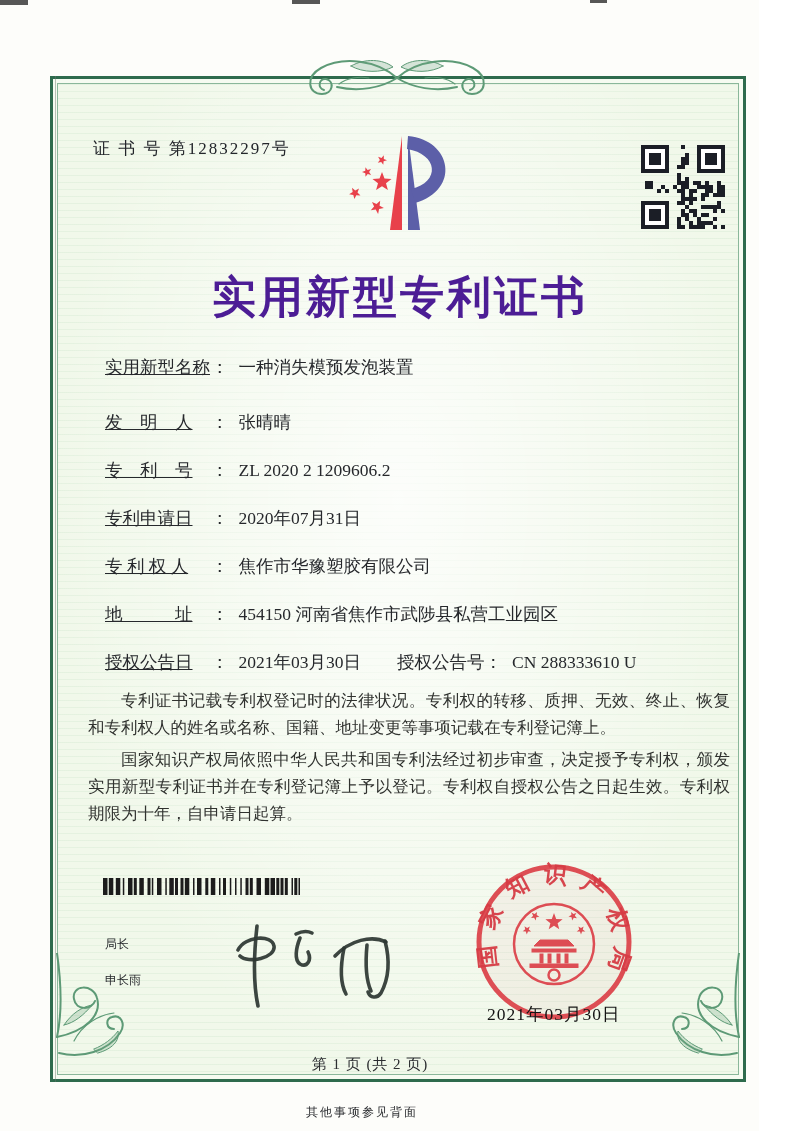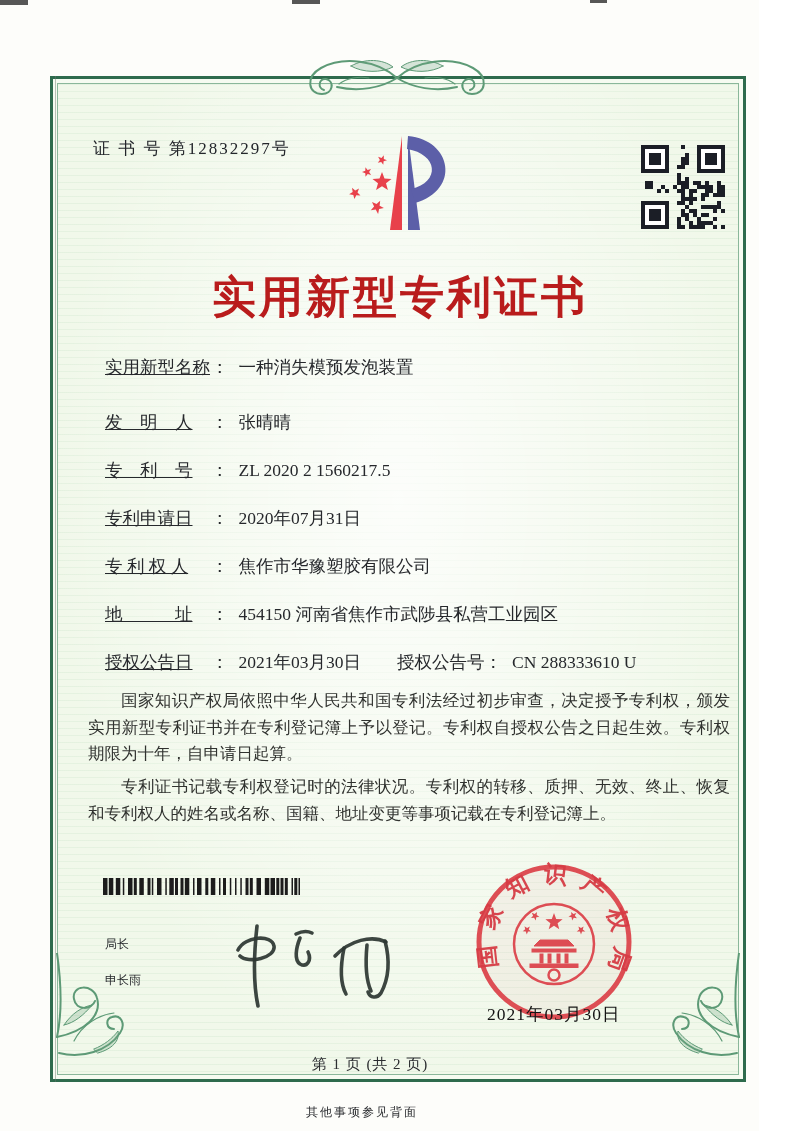--- a/index.html
+++ b/index.html
@@ -19,21 +19,21 @@
   .edge-shadow{position:absolute;left:55px;top:76px;width:1px;height:1006px;background:rgba(110,118,108,.45);}
 
   .orn{position:absolute;}
   .orn path{stroke:#5d9a76;stroke-width:2;fill:none;stroke-linecap:round;}
   .orn .leaf{fill:rgba(110,165,128,.28);stroke-width:1;}
 
   
   .cert-no{position:absolute;left:93px;top:137px;font-size:17px;letter-spacing:2px;color:#23262b;}
   .logo{position:absolute;left:340px;top:130px;}
   .qr{position:absolute;left:641px;top:145px;}
-  .title{position:absolute;left:0;top:268px;width:800px;text-align:center;font-size:44px;font-weight:700;letter-spacing:3px;color:#b91c1c;}
+  .title{position:absolute;left:0;top:268px;width:800px;text-align:center;font-size:44px;font-weight:700;letter-spacing:3px;color:#4c1d95;}
 
   
   .frow{position:absolute;left:105px;font-size:17.5px;color:#26282c;white-space:nowrap;}
   .flabel{display:inline-block;width:106px;text-decoration:underline;}
   .fvalue{margin-left:10px;}
   .grant{position:absolute;left:292px;top:0;white-space:nowrap;}
 
   
   .body-text{position:absolute;left:88px;top:688px;width:642px;font-size:16.5px;line-height:1.62;color:#30322f;text-align:justify;}
   .body-text p{margin:0;text-indent:2em;}
@@ -209,39 +209,39 @@
 
   <div class="title">实用新型专利证书</div>
 
   <div class="frow" style="top:355px">
     <span class="flabel">实用新型名称</span><span>：</span><span class="fvalue">一种消失模预发泡装置</span>
   </div>
   <div class="frow" style="top:410px">
     <span class="flabel">发　明　人</span><span>：</span><span class="fvalue">张晴晴</span>
   </div>
   <div class="frow" style="top:458px">
-    <span class="flabel">专　利　号</span><span>：</span><span class="fvalue">ZL 2020 2 1560217.5</span>
+    <span class="flabel">专　利　号</span><span>：</span><span class="fvalue">ZL 2020 2 1209606.2</span>
   </div>
   <div class="frow" style="top:506px">
     <span class="flabel">专利申请日</span><span>：</span><span class="fvalue">2020年07月31日</span>
   </div>
   <div class="frow" style="top:554px">
     <span class="flabel">专 利 权 人</span><span>：</span><span class="fvalue">焦作市华豫塑胶有限公司</span>
   </div>
   <div class="frow" style="top:602px">
     <span class="flabel">地　　　址</span><span>：</span><span class="fvalue">454150 河南省焦作市武陟县私营工业园区</span>
   </div>
   <div class="frow" style="top:650px;width:640px;">
     <span class="flabel">授权公告日</span><span>：</span><span class="fvalue">2021年03月30日</span>
     <span class="grant"><span>授权公告号</span><span>：</span><span class="fvalue">CN 288333610 U</span></span>
   </div>
 
   <div class="body-text">
+    <p>专利证书记载专利权登记时的法律状况。专利权的转移、质押、无效、终止、恢复和专利权人的姓名或名称、国籍、地址变更等事项记载在专利登记簿上。</p>
     <p>国家知识产权局依照中华人民共和国专利法经过初步审查，决定授予专利权，颁发实用新型专利证书并在专利登记簿上予以登记。专利权自授权公告之日起生效。专利权期限为十年，自申请日起算。</p>
-    <p>专利证书记载专利权登记时的法律状况。专利权的转移、质押、无效、终止、恢复和专利权人的姓名或名称、国籍、地址变更等事项记载在专利登记簿上。</p>
   </div>
 
   <svg class="barcode" id="barcode-svg" width="198" height="17" viewBox="0 0 198 17">
       <rect x="0.0" y="0" width="4.5" height="17" fill="#1c1c1c"></rect>
       <rect x="5.8" y="0" width="4.5" height="17" fill="#1c1c1c"></rect>
       <rect x="12.8" y="0" width="4.5" height="17" fill="#1c1c1c"></rect>
       <rect x="19.8" y="0" width="1.5" height="17" fill="#1c1c1c"></rect>
       <rect x="25.0" y="0" width="4.5" height="17" fill="#1c1c1c"></rect>
       <rect x="30.8" y="0" width="3.0" height="17" fill="#1c1c1c"></rect>
       <rect x="36.3" y="0" width="4.5" height="17" fill="#1c1c1c"></rect>

